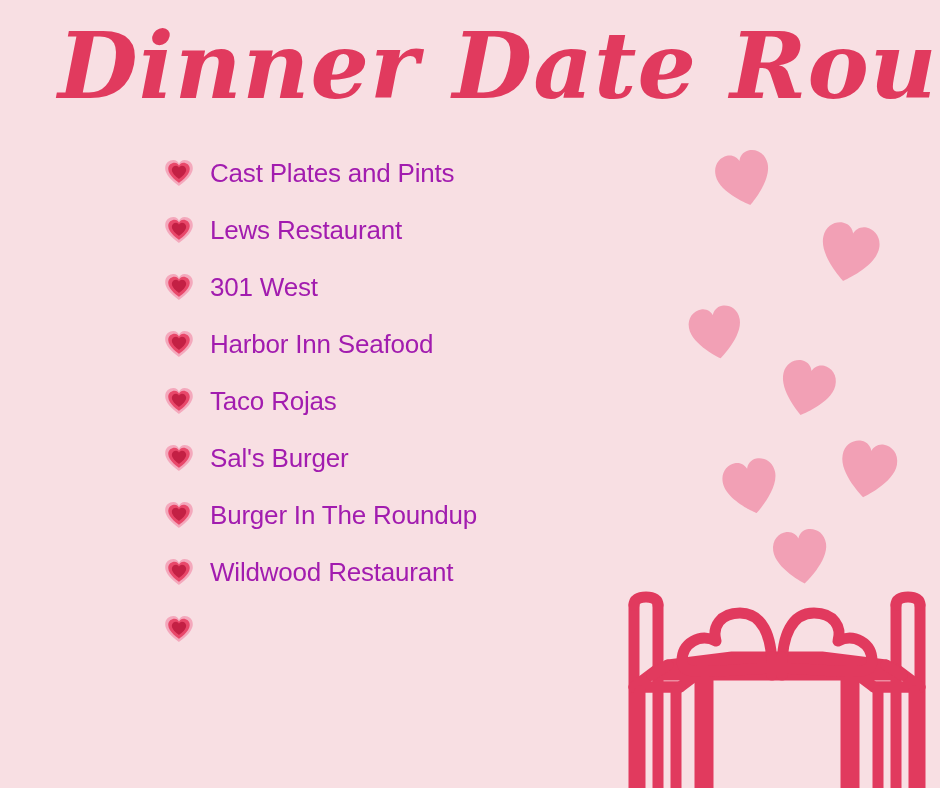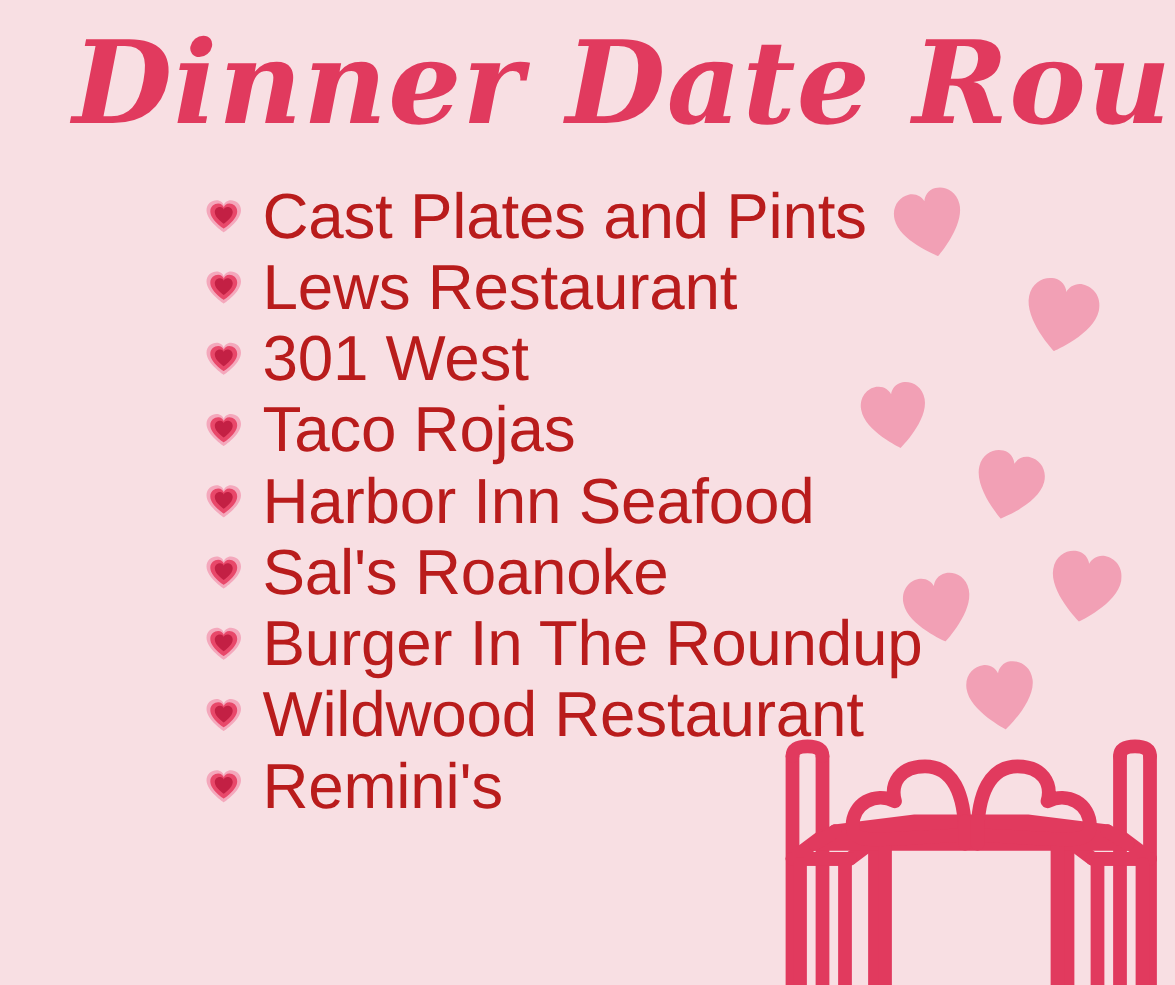--- a/index.html
+++ b/index.html
@@ -84,23 +84,23 @@
     margin-right: 16px;
     position: relative;
   }
   .bullet-heart svg {
     display: block;
     width: 30px;
     height: 28px;
   }
   .item-label {
     font-family: "Liberation Sans", sans-serif;
-    font-size: 51px;
+    font-size: 26px;
     font-weight: 400;
-    color: #b91c1c;
+    color: #a21caf;
     line-height: 1;
     white-space: nowrap;
     letter-spacing: -0.2px;
   }
 
   
   #dinner-illustration {
     position: absolute;
     left: 612px;
     top: 565px;
@@ -212,49 +212,49 @@
           <svg viewBox="0 0 100 100" preserveAspectRatio="none" aria-hidden="true">
             <path d="M50 96 C50 96 4 64 4 33 C4 14 18 4 31 4 C41 4 48 11 50 18 C52 11 59 4 69 4 C82 4 96 14 96 33 C96 64 50 96 50 96 Z" fill="#f4a8bc"></path>
             <g transform="translate(50,47) scale(0.78) translate(-50,-47)">
               <path d="M50 96 C50 96 4 64 4 33 C4 14 18 4 31 4 C41 4 48 11 50 18 C52 11 59 4 69 4 C82 4 96 14 96 33 C96 64 50 96 50 96 Z" fill="#e8486a"></path>
             </g>
             <g transform="translate(50,45) scale(0.52) translate(-50,-45)">
               <path d="M50 96 C50 96 4 64 4 33 C4 14 18 4 31 4 C41 4 48 11 50 18 C52 11 59 4 69 4 C82 4 96 14 96 33 C96 64 50 96 50 96 Z" fill="#c32044"></path>
             </g>
           </svg>
         </span>
+        <span class="item-label">Harbor Inn Seafood</span>
+      </li>
+      <li class="list-item">
+        <span class="bullet-heart">
+          <svg viewBox="0 0 100 100" preserveAspectRatio="none" aria-hidden="true">
+            <path d="M50 96 C50 96 4 64 4 33 C4 14 18 4 31 4 C41 4 48 11 50 18 C52 11 59 4 69 4 C82 4 96 14 96 33 C96 64 50 96 50 96 Z" fill="#f4a8bc"></path>
+            <g transform="translate(50,47) scale(0.78) translate(-50,-47)">
+              <path d="M50 96 C50 96 4 64 4 33 C4 14 18 4 31 4 C41 4 48 11 50 18 C52 11 59 4 69 4 C82 4 96 14 96 33 C96 64 50 96 50 96 Z" fill="#e8486a"></path>
+            </g>
+            <g transform="translate(50,45) scale(0.52) translate(-50,-45)">
+              <path d="M50 96 C50 96 4 64 4 33 C4 14 18 4 31 4 C41 4 48 11 50 18 C52 11 59 4 69 4 C82 4 96 14 96 33 C96 64 50 96 50 96 Z" fill="#c32044"></path>
+            </g>
+          </svg>
+        </span>
         <span class="item-label">Taco Rojas</span>
       </li>
       <li class="list-item">
         <span class="bullet-heart">
           <svg viewBox="0 0 100 100" preserveAspectRatio="none" aria-hidden="true">
             <path d="M50 96 C50 96 4 64 4 33 C4 14 18 4 31 4 C41 4 48 11 50 18 C52 11 59 4 69 4 C82 4 96 14 96 33 C96 64 50 96 50 96 Z" fill="#f4a8bc"></path>
             <g transform="translate(50,47) scale(0.78) translate(-50,-47)">
               <path d="M50 96 C50 96 4 64 4 33 C4 14 18 4 31 4 C41 4 48 11 50 18 C52 11 59 4 69 4 C82 4 96 14 96 33 C96 64 50 96 50 96 Z" fill="#e8486a"></path>
             </g>
             <g transform="translate(50,45) scale(0.52) translate(-50,-45)">
               <path d="M50 96 C50 96 4 64 4 33 C4 14 18 4 31 4 C41 4 48 11 50 18 C52 11 59 4 69 4 C82 4 96 14 96 33 C96 64 50 96 50 96 Z" fill="#c32044"></path>
             </g>
           </svg>
         </span>
-        <span class="item-label">Harbor Inn Seafood</span>
-      </li>
-      <li class="list-item">
-        <span class="bullet-heart">
-          <svg viewBox="0 0 100 100" preserveAspectRatio="none" aria-hidden="true">
-            <path d="M50 96 C50 96 4 64 4 33 C4 14 18 4 31 4 C41 4 48 11 50 18 C52 11 59 4 69 4 C82 4 96 14 96 33 C96 64 50 96 50 96 Z" fill="#f4a8bc"></path>
-            <g transform="translate(50,47) scale(0.78) translate(-50,-47)">
-              <path d="M50 96 C50 96 4 64 4 33 C4 14 18 4 31 4 C41 4 48 11 50 18 C52 11 59 4 69 4 C82 4 96 14 96 33 C96 64 50 96 50 96 Z" fill="#e8486a"></path>
-            </g>
-            <g transform="translate(50,45) scale(0.52) translate(-50,-45)">
-              <path d="M50 96 C50 96 4 64 4 33 C4 14 18 4 31 4 C41 4 48 11 50 18 C52 11 59 4 69 4 C82 4 96 14 96 33 C96 64 50 96 50 96 Z" fill="#c32044"></path>
-            </g>
-          </svg>
-        </span>
-        <span class="item-label">Sal's Roanoke</span>
+        <span class="item-label">Sal's Burger</span>
       </li>
       <li class="list-item">
         <span class="bullet-heart">
           <svg viewBox="0 0 100 100" preserveAspectRatio="none" aria-hidden="true">
             <path d="M50 96 C50 96 4 64 4 33 C4 14 18 4 31 4 C41 4 48 11 50 18 C52 11 59 4 69 4 C82 4 96 14 96 33 C96 64 50 96 50 96 Z" fill="#f4a8bc"></path>
             <g transform="translate(50,47) scale(0.78) translate(-50,-47)">
               <path d="M50 96 C50 96 4 64 4 33 C4 14 18 4 31 4 C41 4 48 11 50 18 C52 11 59 4 69 4 C82 4 96 14 96 33 C96 64 50 96 50 96 Z" fill="#e8486a"></path>
             </g>
             <g transform="translate(50,45) scale(0.52) translate(-50,-45)">
               <path d="M50 96 C50 96 4 64 4 33 C4 14 18 4 31 4 C41 4 48 11 50 18 C52 11 59 4 69 4 C82 4 96 14 96 33 C96 64 50 96 50 96 Z" fill="#c32044"></path>
@@ -282,21 +282,20 @@
           <svg viewBox="0 0 100 100" preserveAspectRatio="none" aria-hidden="true">
             <path d="M50 96 C50 96 4 64 4 33 C4 14 18 4 31 4 C41 4 48 11 50 18 C52 11 59 4 69 4 C82 4 96 14 96 33 C96 64 50 96 50 96 Z" fill="#f4a8bc"></path>
             <g transform="translate(50,47) scale(0.78) translate(-50,-47)">
               <path d="M50 96 C50 96 4 64 4 33 C4 14 18 4 31 4 C41 4 48 11 50 18 C52 11 59 4 69 4 C82 4 96 14 96 33 C96 64 50 96 50 96 Z" fill="#e8486a"></path>
             </g>
             <g transform="translate(50,45) scale(0.52) translate(-50,-45)">
               <path d="M50 96 C50 96 4 64 4 33 C4 14 18 4 31 4 C41 4 48 11 50 18 C52 11 59 4 69 4 C82 4 96 14 96 33 C96 64 50 96 50 96 Z" fill="#c32044"></path>
             </g>
           </svg>
         </span>
-        <span class="item-label">Remini's</span>
       </li>
     </ul>
 
   <div id="dinner-illustration">
     <svg viewBox="0 0 330 228" aria-hidden="true">
       <g fill="none" stroke="#e13a5e" stroke-width="11" stroke-linecap="round" stroke-linejoin="round">
 
         <path d="M22 40 L22 228"></path>
         <path d="M46 40 L46 228"></path>
         <path d="M22 40 Q22 32 34 32 Q46 32 46 40"></path>

